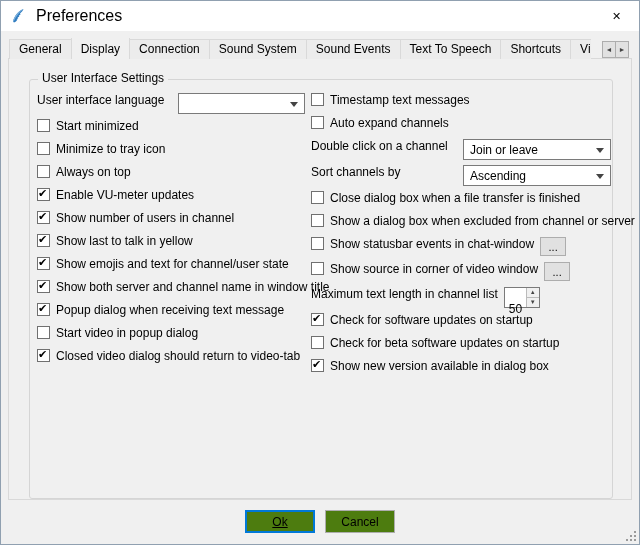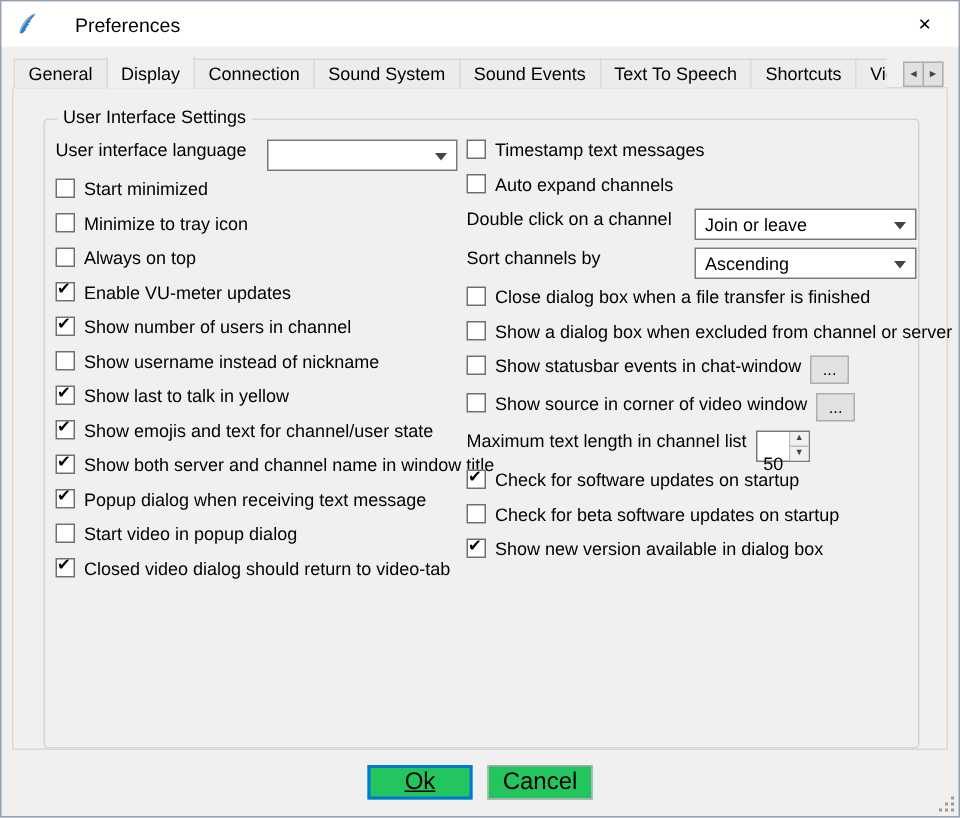--- a/index.html
+++ b/index.html
@@ -16,21 +16,21 @@
     border:1px solid #90a0b0;
     overflow:hidden;
   }
   
   .titlebar {
     position:absolute; top:0; left:0; right:0; height:30px;
     background:#ffffff;
     display:flex; align-items:center;
   }
   .app-icon { width:16px; height:16px; margin-left:9px; flex:0 0 auto; }
-  .title-text { margin-left:24px; font-size:13px; }
+  .title-text { margin-left:10px; font-size:16px; }
   .close-btn {
     position:absolute; right:0; top:0; width:45px; height:30px;
     display:flex; align-items:center; justify-content:center;
     font-size:11px; color:#000; cursor:default;
   }
 
   
   .pane {
     position:absolute; left:7px; right:7px; top:57px; bottom:44px;
     border:1px solid #d9d9d9; background:#f0f0f0;
@@ -128,22 +128,22 @@
     font-size:11px; text-align:center; line-height:14px;
   }
 
   
   .footer {
     position:absolute; left:0; right:0; bottom:10px; height:24px;
     display:flex; justify-content:center; gap:10px;
   }
   .btn {
     width:70px; height:23px;
-    border:1px solid #adadad; background:#22c55e;
-    font-family:inherit; font-size:16px;
+    border:1px solid #adadad; background:#4d7c0f;
+    font-family:inherit; font-size:12px;
     display:flex; align-items:center; justify-content:center;
   }
   .btn.default { border:2px solid #0078d7; }
   .btn.default .lbl { text-decoration:underline; }
 
   .resize-grip {
     position:absolute; right:3px; bottom:3px; width:12px; height:12px;
   }
   .resize-grip i {
     position:absolute; width:2px; height:2px; background:#9a9a9a;
@@ -209,24 +209,20 @@
     </div>
     <div class="row cb">
       <span class="box checked"></span>
       <span>Enable VU-meter updates</span>
     </div>
     <div class="row cb">
       <span class="box checked"></span>
       <span>Show number of users in channel</span>
     </div>
     <div class="row cb">
-      <span class="box"></span>
-      <span>Show username instead of nickname</span>
-    </div>
-    <div class="row cb">
       <span class="box checked"></span>
       <span>Show last to talk in yellow</span>
     </div>
     <div class="row cb">
       <span class="box checked"></span>
       <span>Show emojis and text for channel/user state</span>
     </div>
     <div class="row cb">
       <span class="box checked"></span>
       <span>Show both server and channel name in window title</span>

